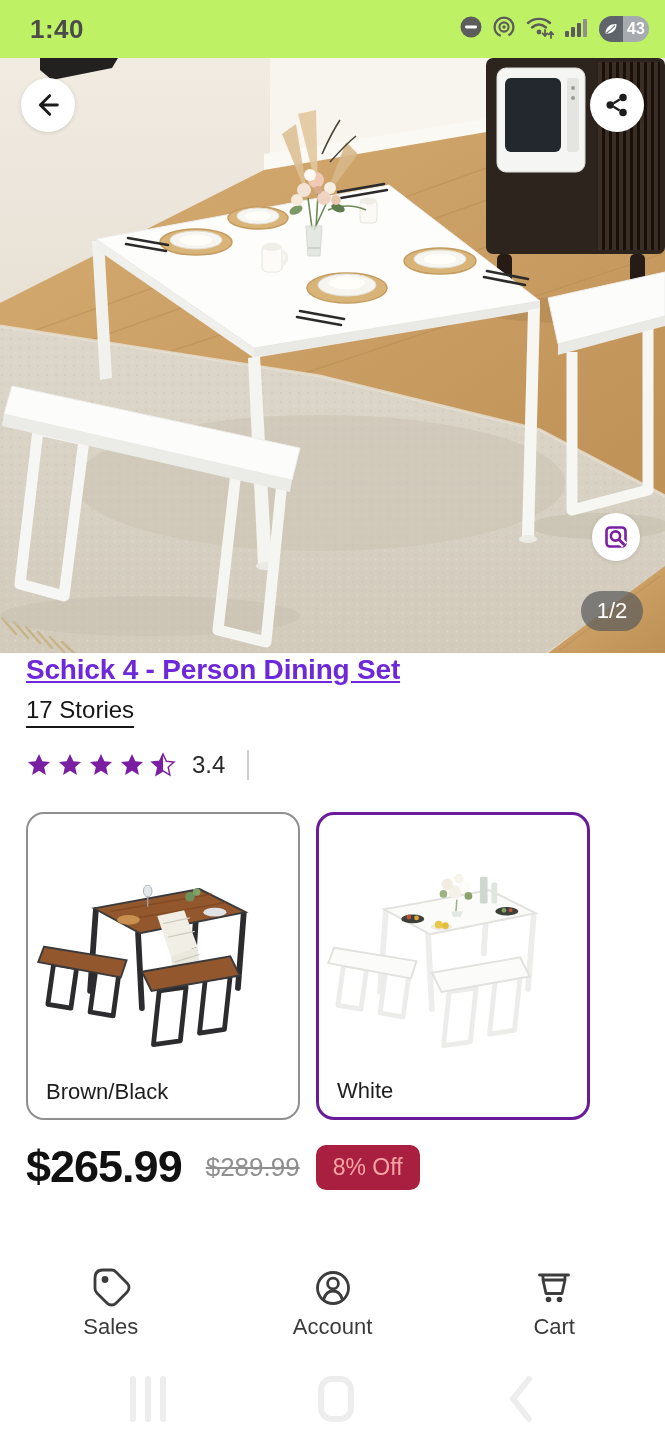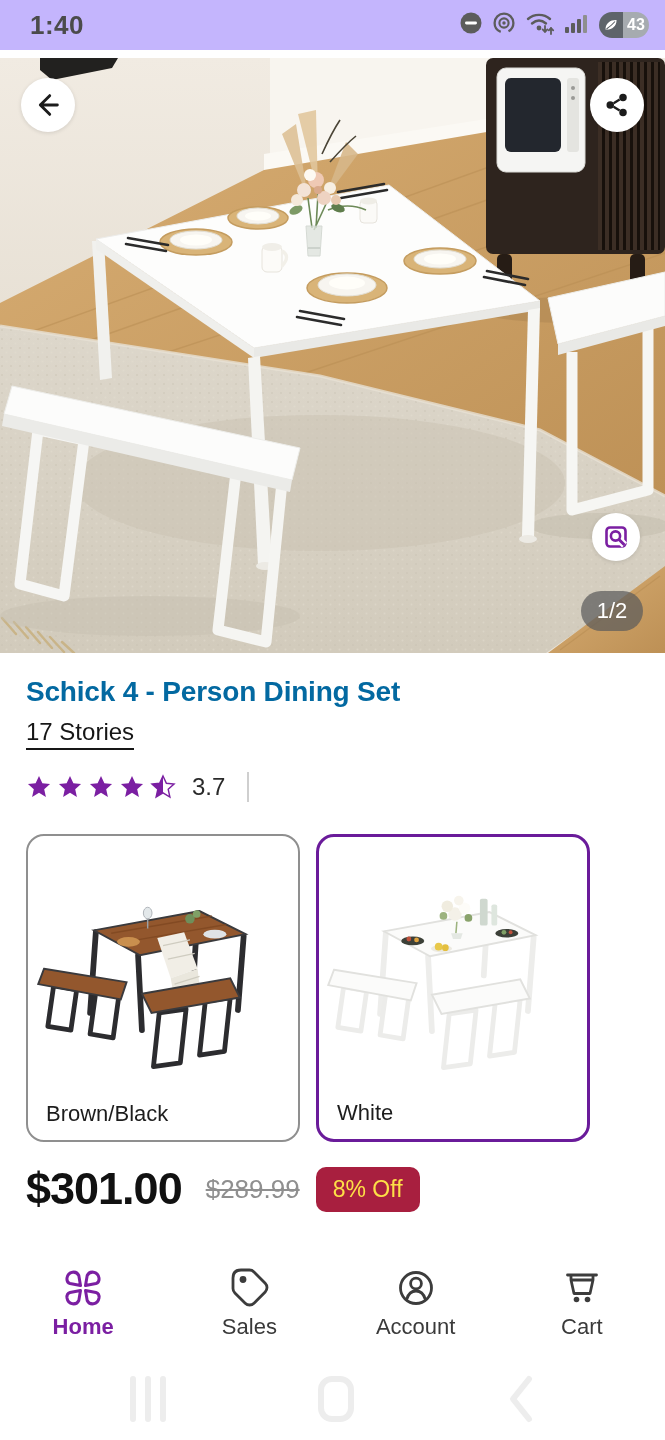--- a/index.html
+++ b/index.html
@@ -2,59 +2,59 @@
 <html><head>
 <meta charset="utf-8">
 <style>
   html,body{margin:0;padding:0;}
   body{
     width:665px;height:1440px;position:relative;overflow:hidden;
     background:#ffffff;font-family:"Liberation Sans", sans-serif;
     -webkit-font-smoothing:antialiased;color:#1a1a1a;
   }
   
-  .status-bar{position:absolute;top:0;left:0;right:0;height:50px;background:#c4b5fd;
+  .status-bar{position:absolute;top:0;left:0;right:0;height:58px;background:#bef264;
     display:flex;align-items:center;justify-content:space-between;padding:0 16px 0 30px;box-sizing:border-box;}
   .status-time{font-size:26px;font-weight:bold;color:#4b4b4b;letter-spacing:.5px;}
   .status-icons{display:flex;align-items:center;gap:9px;}
   .battery-pill{display:flex;align-items:flex-end;height:26px;border-radius:13px;overflow:hidden;}
   .battery-left{background:#5e646a;height:100%;display:flex;align-items:center;justify-content:center;width:24px;}
   .battery-right{background:#a6abb0;height:100%;display:flex;align-items:center;justify-content:center;width:26px;
     color:#fff;font-size:16px;font-weight:bold;}
   
   .gallery{position:absolute;top:58px;left:0;width:665px;height:595px;overflow:hidden;background:#e9e3d9;}
   .gallery svg.scene{position:absolute;top:0;left:0;}
   .round-btn{position:absolute;width:54px;height:54px;border-radius:50%;background:#fff;
     display:flex;align-items:center;justify-content:center;box-shadow:0 1px 4px rgba(0,0,0,.12);}
   .btn-back{left:21px;top:20px;}
   .btn-share{right:21px;top:20px;}
   .btn-lens{right:25px;top:455px;width:48px;height:48px;}
   .page-pill{position:absolute;right:22px;top:533px;min-width:62px;height:40px;border-radius:22px;
     background:rgba(92,92,92,.72);color:#fff;font-size:22px;display:flex;align-items:center;justify-content:center;padding:0 12px;box-sizing:border-box;}
   
   .content{position:absolute;top:653px;left:0;right:0;padding:0 26px;box-sizing:border-box;background:#fff;}
-  .title{margin-top:22px;font-size:28px;line-height:34px;font-weight:bold;color:#0369a1;letter-spacing:-.2px;}
+  .title{font-size:28px;line-height:34px;font-weight:bold;color:#6d28d9;letter-spacing:-.2px;text-decoration:underline;}
   .brand{margin-top:9px;display:inline-block;font-size:24px;color:#161616;border-bottom:2px solid #161616;padding-bottom:2px;}
   .rating-row{margin-top:22px;display:flex;align-items:center;gap:8px;}
   .stars{display:flex;align-items:center;gap:5px;}
   .rating-num{font-size:24px;color:#2a2a2a;margin-left:8px;}
   .rating-divider{width:2px;height:30px;background:#cfcfcf;margin:0 12px 0 14px;}
   .reviews-link{font-size:24px;color:#161616;border-bottom:2px solid #161616;padding-bottom:2px;}
   .color-line{margin-top:28px;font-size:25px;color:#1d1d1d;}
   .color-line b{font-weight:bold;}
   .swatch-row{margin-top:32px;display:flex;gap:16px;}
   .swatch-card{width:274px;height:308px;border-radius:18px;background:#fff;position:relative;box-sizing:border-box;overflow:hidden;}
   .swatch-card.unselected{border:2px solid #8f8f8f;}
   .swatch-card.selected{border:3px solid #6a1b9a;}
   .swatch-img{position:absolute;top:6px;left:4px;right:4px;height:240px;}
   .swatch-label{position:absolute;left:18px;bottom:13px;font-size:22px;color:#1d1d1d;}
   .price-row{margin-top:21px;display:flex;align-items:center;}
   .price-current{font-size:45px;font-weight:bold;color:#111;letter-spacing:-1px;}
   .price-old{font-size:26px;color:#8f8f8f;text-decoration:line-through;margin-left:24px;}
-  .discount-badge{margin-left:16px;background:#a81f3f;color:#fde047;font-size:23px;padding:9px 17px;border-radius:10px;}
+  .discount-badge{margin-left:16px;background:#a81f3f;color:#fca5a5;font-size:23px;padding:9px 17px;border-radius:10px;}
   
   .bottom-nav{position:absolute;top:1260px;left:0;right:0;height:98px;background:#fff;display:flex;}
   .nav-item{flex:1;display:flex;flex-direction:column;align-items:center;justify-content:flex-start;padding-top:6px;gap:4px;}
   .nav-label{font-size:22px;color:#3a3a3a;}
   .nav-item.active .nav-label{color:#7b1fa2;font-weight:bold;}
   
   .gesture-bar{position:absolute;top:1358px;left:0;right:0;height:82px;background:#fff;
     display:flex;align-items:center;justify-content:space-between;padding:0 130px;box-sizing:border-box;}
   .recents-icon{display:flex;gap:9px;}
   .recents-icon span{display:block;width:6px;height:46px;border-radius:3px;background:#ededed;}
@@ -320,21 +320,21 @@
       <svg width="26" height="26" viewBox="0 0 20 20">
         <defs>
             <linearGradient id="halfg" x1="0" y1="0" x2="1" y2="0">
               <stop offset=".5" stop-color="#7b1fa2"></stop>
               <stop offset=".5" stop-color="#ffffff"></stop>
             </linearGradient>
           </defs>
         <path d="M10 1.5 L12.6 7.1 18.5 7.7 14 11.8 15.3 17.7 10 14.5 4.7 17.7 6 11.8 1.5 7.7 7.4 7.1 Z" fill="url(#halfg)" stroke="#7b1fa2" stroke-width="1.1"></path>
       </svg>
     </div>
-    <span class="rating-num">3.7</span>
+    <span class="rating-num">3.4</span>
     <span class="rating-divider"></span>
   </div>
 
 
   <div class="swatch-row">
 
     <div class="swatch-card unselected">
       <svg class="swatch-img" width="264" height="240" viewBox="0 0 270 250">
         <g stroke="#2c2c2f" stroke-width="6" stroke-linecap="round">
           <line x1="64" y1="94" x2="58" y2="178"></line>
@@ -406,38 +406,27 @@
         <polygon points="10,132 96,146 90,164 4,148" fill="#fbfbfa" stroke="#e1e1de" stroke-width="2"></polygon>
         <path d="M130 178 L158 174 L152 230 L124 234 Z" fill="none" stroke="#ececea" stroke-width="5" stroke-linejoin="round"></path>
         <path d="M178 166 L204 162 L198 218 L172 222 Z" fill="none" stroke="#ececea" stroke-width="5" stroke-linejoin="round"></path>
         <polygon points="112,158 204,142 214,162 122,178" fill="#fbfbfa" stroke="#e1e1de" stroke-width="2"></polygon>
       </svg>
       <div class="swatch-label">White</div>
     </div>
   </div>
 
   <div class="price-row">
-    <span class="price-current">$301.00</span>
+    <span class="price-current">$265.99</span>
     <span class="price-old">$289.99</span>
     <span class="discount-badge">8% Off</span>
   </div>
 </div>
 
 <div class="bottom-nav">
-  <div class="nav-item active">
-    <svg width="44" height="44" viewBox="0 0 44 44">
-      <g fill="none" stroke="#7b1fa2" stroke-width="3" stroke-linejoin="round">
-        <path d="M19.5 19.5 L9 17.5 Q5.5 16.5 6 12 Q6.8 7 11.5 6.2 Q16 5.6 17.8 9.5 Z"></path>
-        <path d="M24.5 19.5 L35 17.5 Q38.5 16.5 38 12 Q37.2 7 32.5 6.2 Q28 5.6 26.2 9.5 Z"></path>
-        <path d="M19.5 24.5 L9 26.5 Q5.5 27.5 6 32 Q6.8 37 11.5 37.8 Q16 38.4 17.8 34.5 Z"></path>
-        <path d="M24.5 24.5 L35 26.5 Q38.5 27.5 38 32 Q37.2 37 32.5 37.8 Q28 38.4 26.2 34.5 Z"></path>
-      </g>
-    </svg>
-    <span class="nav-label">Home</span>
-  </div>
   <div class="nav-item">
     <svg width="44" height="44" viewBox="0 0 44 44">
       <path d="M7 15 Q7 7 15 7 H23.5 C25.2 7 26.8 7.7 28 8.9 L39.2 20.2 C41.6 22.6 41.6 26.6 39.2 29 L28 40.2 C25.6 42.6 21.6 42.6 19.2 40.2 L8.9 29.9 C7.7 28.7 7 27.1 7 25.4 Z" transform="translate(-1,-3)" fill="none" stroke="#3c3c3c" stroke-width="2.8" stroke-linejoin="round"></path>
       <circle cx="16" cy="13.5" r="3.4" fill="#3c3c3c"></circle>
     </svg>
     <span class="nav-label">Sales</span>
   </div>
   <div class="nav-item">
     <svg width="44" height="44" viewBox="0 0 44 44">
       <circle cx="22" cy="22" r="15.5" fill="none" stroke="#3c3c3c" stroke-width="2.8"></circle>

